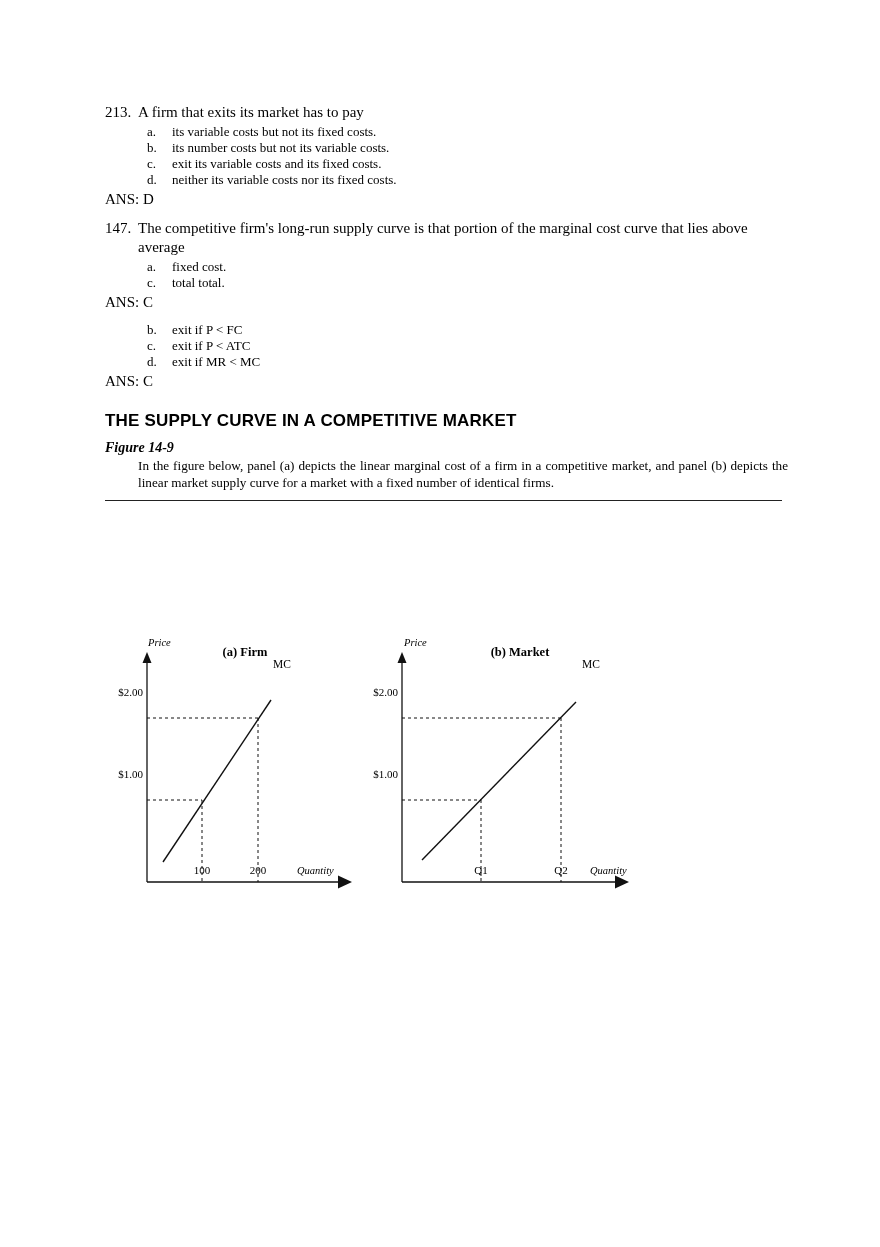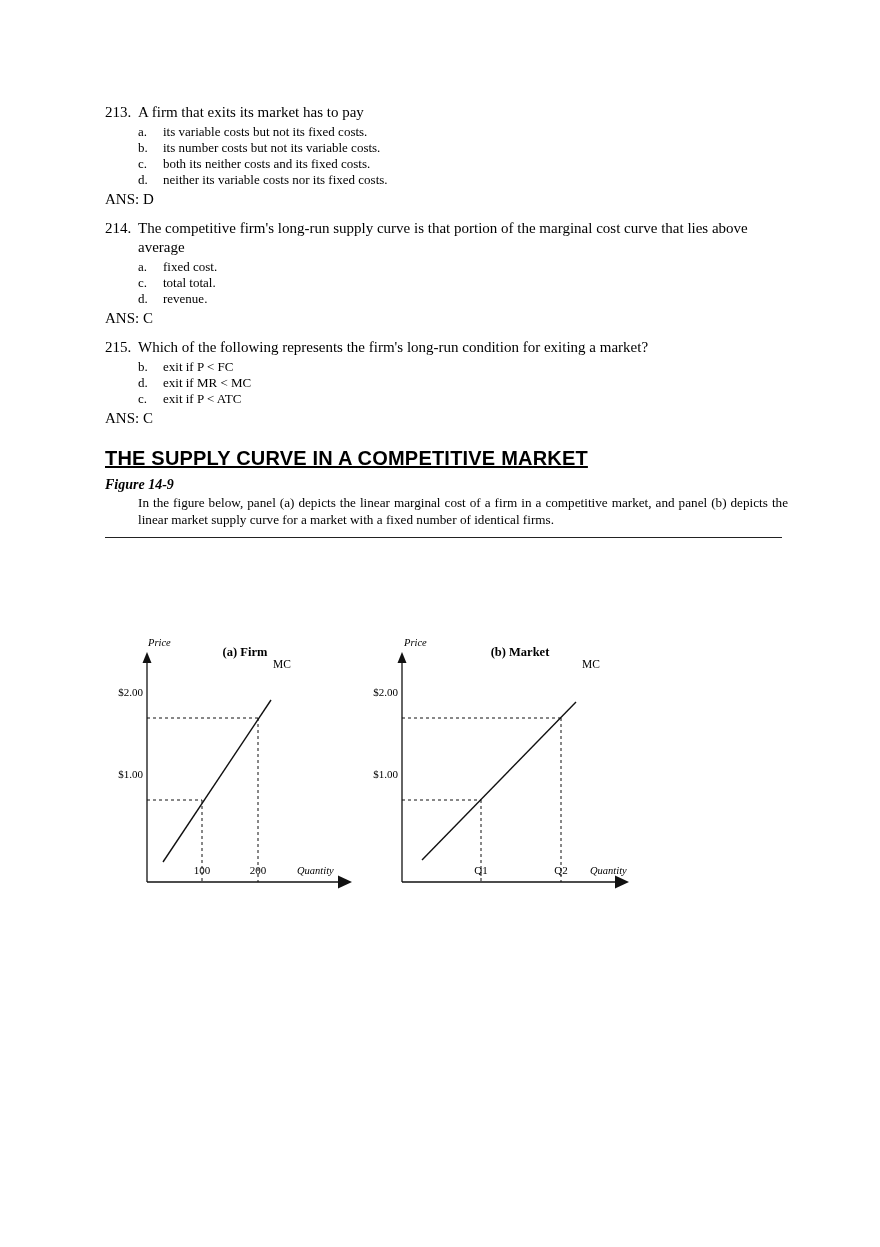--- a/index.html
+++ b/index.html
@@ -9,29 +9,29 @@
     background: #ffffff; color: #000;
     font-family: "Liberation Serif", serif;
     position: relative;
     overflow: hidden;
   }
   .content { position: absolute; left: 105px; top: 103px; width: 690px; }
 
   .q-line { margin: 0 0 0 33px; text-indent: -33px; font-size: 15px; line-height: 19px; }
   .q-num  { display: inline-block; width: 33px; text-indent: 0; }
   .question + .question { margin-top: 10px; }
-  .options { margin: 2px 0 0 33px; }
+  .options { margin: 2px 0 0 42px; }
   .option  { font-size: 13px; line-height: 16px; }
   .opt-letter { display: inline-block; width: 25px; }
   .ans { margin: 2px 0 0 0; font-size: 15px; line-height: 19px; }
 
   .section-heading {
     margin: 20px 0 0 0;
     font-family: "Liberation Sans", sans-serif;
-    font-weight: bold; font-size: 20px; line-height: 20px; letter-spacing: 0.2px; text-decoration: underline;
+    font-weight: bold; font-size: 17px; line-height: 20px; letter-spacing: 0.2px;
   }
   .figure-label { margin: 8px 0 0 0; font-weight: bold; font-style: italic; font-size: 14px; line-height: 17px; }
   .figure-caption { margin: 2px 0 0 33px; width: 650px; font-size: 13.2px; line-height: 16.5px; text-align: justify; }
   .divider { margin-top: 9px; width: 677px; height: 0; border-top: 1.5px solid #222; }
 
   .chart-a { position: absolute; left: 105px; top: 630px; }
   .chart-b { position: absolute; left: 358px; top: 630px; }
 
   svg text { fill: #000; }
   .tick        { font: 11px "Liberation Serif", serif; }
@@ -46,42 +46,40 @@
 </head>
 <body>
 
 <div class="content">
 
   <section class="question">
     <p class="q-line"><span class="q-num">213.</span><span class="q-text">A firm that exits its market has to pay</span></p>
     <div class="options">
       <div class="option"><span class="opt-letter">a.</span><span class="opt-text">its variable costs but not its fixed costs.</span></div>
       <div class="option"><span class="opt-letter">b.</span><span class="opt-text">its number costs but not its variable costs.</span></div>
-      <div class="option"><span class="opt-letter">c.</span><span class="opt-text">both its neither costs and its fixed costs.</span></div>
+      <div class="option"><span class="opt-letter">c.</span><span class="opt-text">exit its variable costs and its fixed costs.</span></div>
       <div class="option"><span class="opt-letter">d.</span><span class="opt-text">neither its variable costs nor its fixed costs.</span></div>
     </div>
     <p class="ans">ANS: D</p>
   </section>
 
   <section class="question">
-    <p class="q-line"><span class="q-num">214.</span><span class="q-text">The competitive firm's long-run supply curve is that portion of the marginal cost curve that lies above average</span></p>
+    <p class="q-line"><span class="q-num">147.</span><span class="q-text">The competitive firm's long-run supply curve is that portion of the marginal cost curve that lies above average</span></p>
     <div class="options">
       <div class="option"><span class="opt-letter">a.</span><span class="opt-text">fixed cost.</span></div>
       <div class="option"><span class="opt-letter">c.</span><span class="opt-text">total total.</span></div>
-      <div class="option"><span class="opt-letter">d.</span><span class="opt-text">revenue.</span></div>
     </div>
     <p class="ans">ANS: C</p>
   </section>
 
   <section class="question">
-    <p class="q-line"><span class="q-num">215.</span><span class="q-text">Which of the following represents the firm's long-run condition for exiting a market?</span></p>
     <div class="options">
       <div class="option"><span class="opt-letter">b.</span><span class="opt-text">exit if P &lt; FC</span></div>
+      <div class="option"><span class="opt-letter">c.</span><span class="opt-text">exit if P &lt; ATC</span></div>
       <div class="option"><span class="opt-letter">d.</span><span class="opt-text">exit if MR &lt; MC</span></div>
-      <div class="option"><span class="opt-letter">c.</span><span class="opt-text">exit if P &lt; ATC</span></div>
     </div>
     <p class="ans">ANS: C</p>
   </section>
 
   <h2 class="section-heading">THE SUPPLY CURVE IN A COMPETITIVE MARKET</h2>
   <p class="figure-label">Figure 14-9</p>
   <p class="figure-caption">In the figure below, panel (a) depicts the linear marginal cost of a firm in a competitive market, and panel (b) depicts the linear market supply curve for a market with a fixed number of identical firms.</p>
   <div class="divider"></div>
 
 </div>

